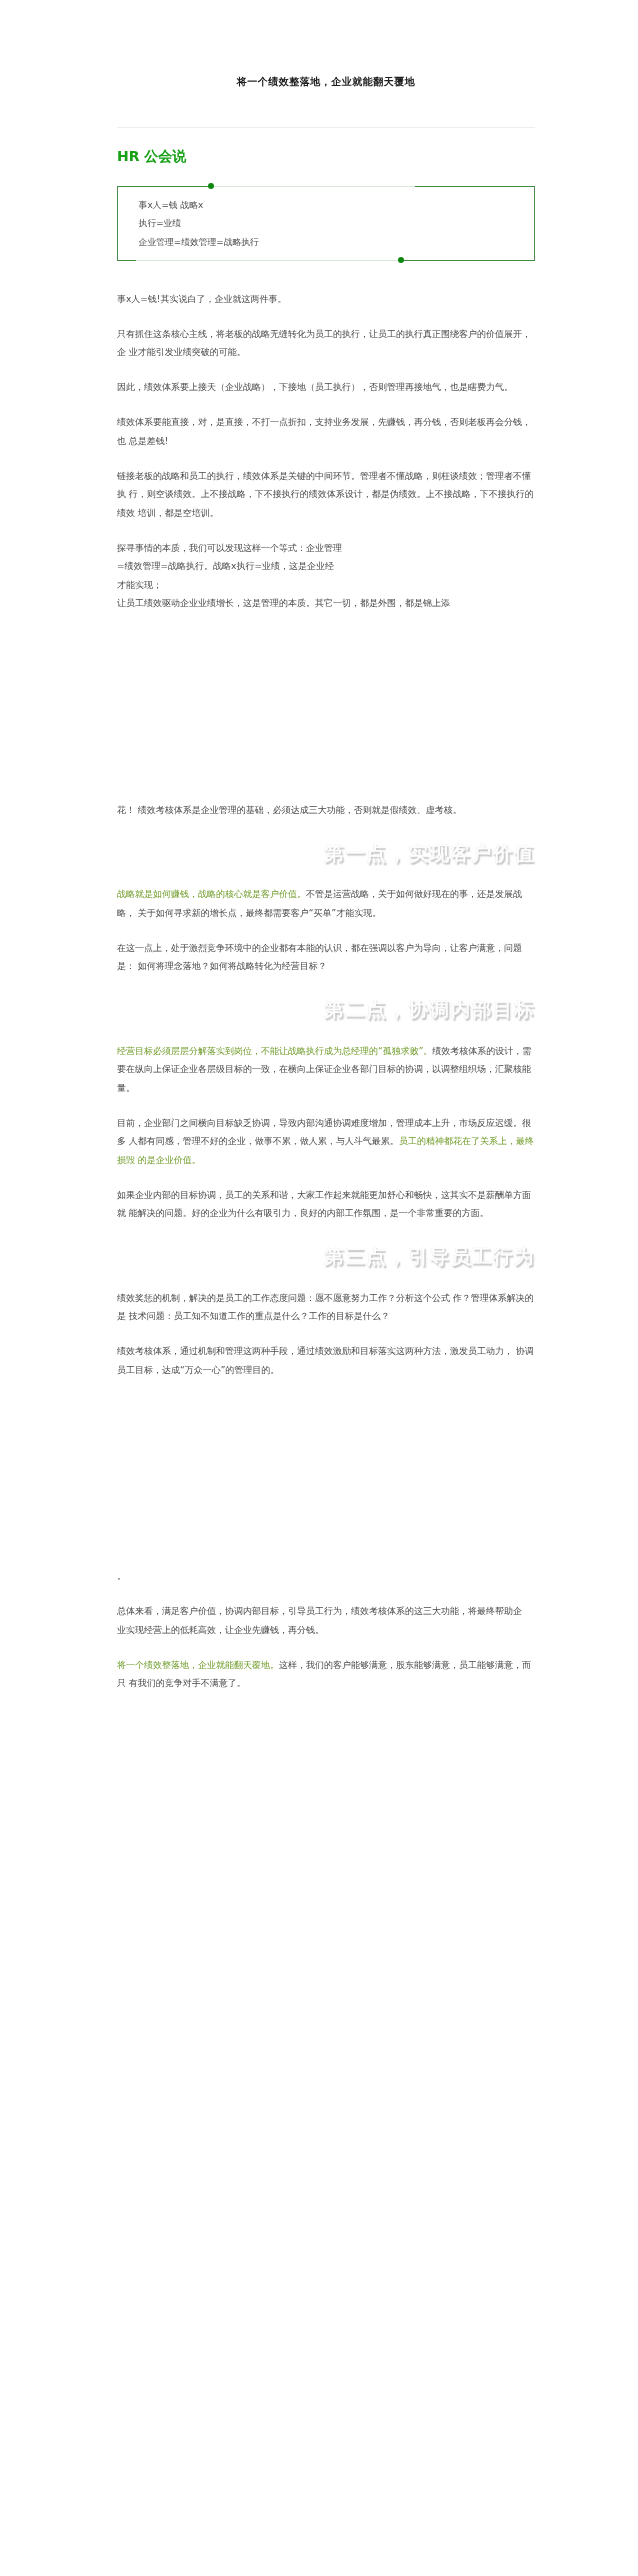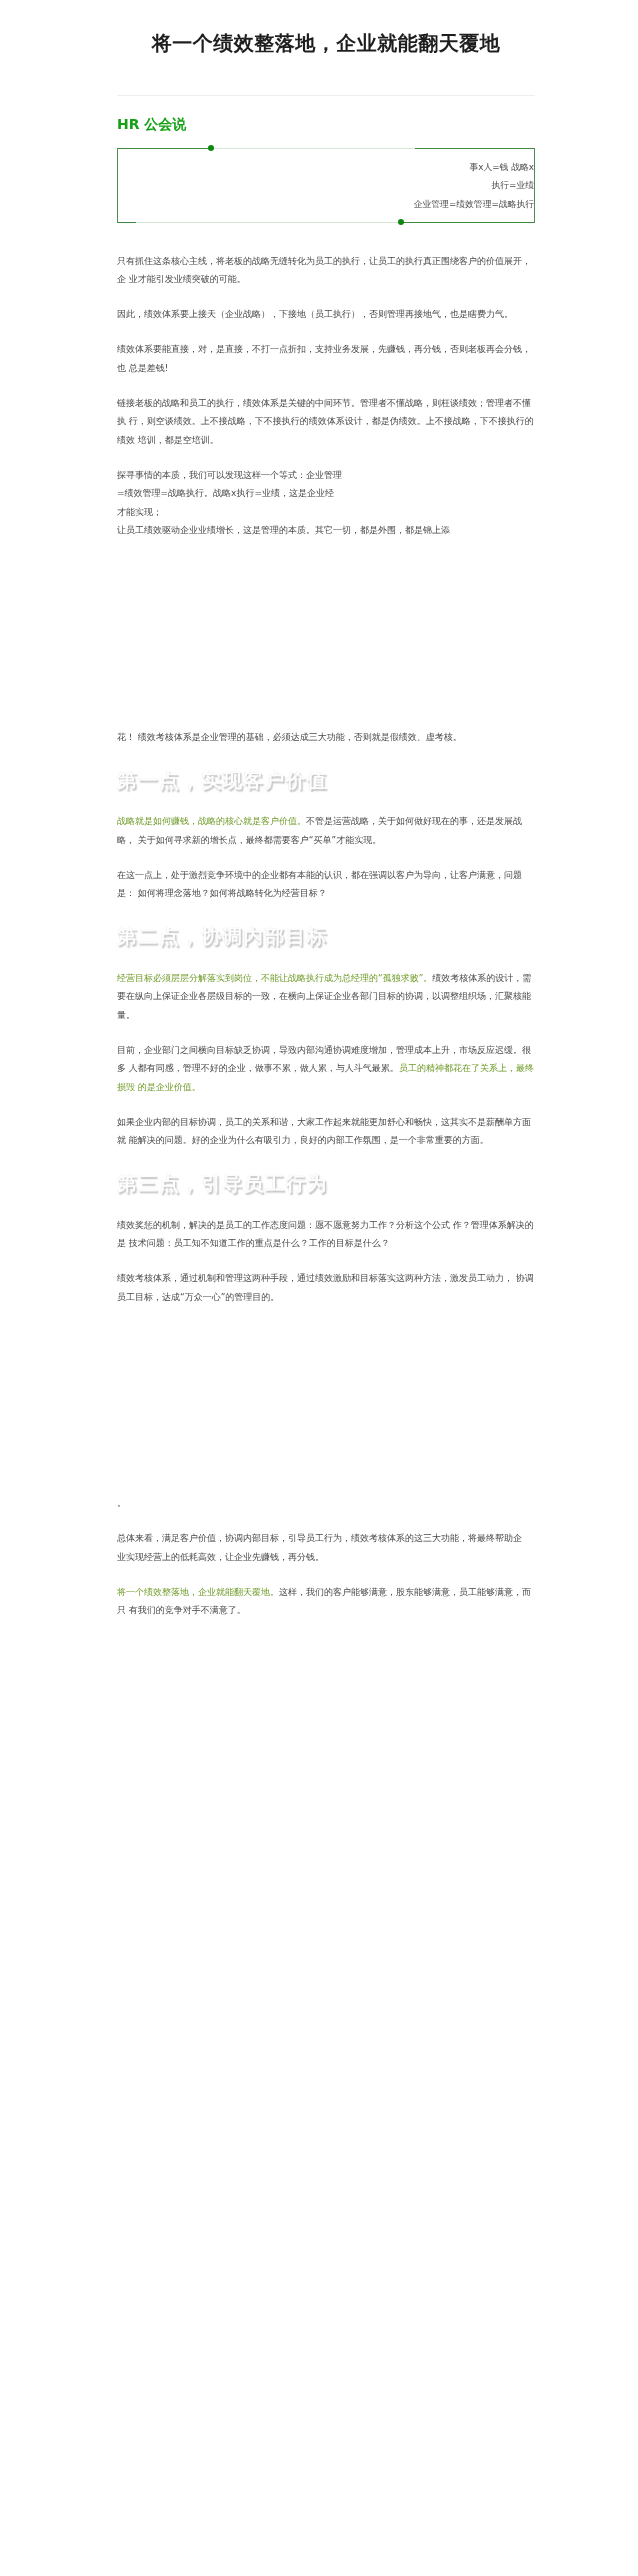--- a/index.html
+++ b/index.html
@@ -2,30 +2,29 @@
 <html style="font-size:8.2px"><head>
 <meta charset="utf-8">
 <style>
   html,body{margin:0;padding:0;}
   body{
     width:639px;height:2713px;overflow:hidden;background:#ffffff;
     font-family:"DejaVu Sans","Liberation Sans",sans-serif;
   }
   .content{width:418px;margin-left:117px;}
   .title{
-    padding-top:30px;text-align:center;
-    font-size:20px;font-weight:bold;color:#1e1e1e;letter-spacing:0.5px;
+    padding-top:75px;text-align:center;
+    font-size:10px;font-weight:bold;color:#1e1e1e;letter-spacing:0.5px;
   }
   .divider{margin-top:38px;height:1px;background:#eeeeee;}
   .hr-label{margin-top:19.6px;font-size:14px;font-weight:bold;color:#16a016;}
   .quote-box{
-    margin-top:14px;position:relative;
+    margin-top:20px;position:relative;
     border-left:1px solid #4f8c4f;border-right:1px solid #4f8c4f;
     padding:10.3px 0 9.3px 20.6px;
-    text-align:right;
   }
   .quote-line{font-size:8.8px;color:#4a4a4a;line-height:18.5px;}
   .qb-edge{position:absolute;left:0;right:0;height:1px;background:#d9e5d9;}
   .qb-top{top:0;}
   .qb-bottom{bottom:0;}
   .qb-seg{position:absolute;top:0;height:1px;background:#3e8a3e;}
   .qb-top .seg-l{left:0;width:93px;}
   .qb-top .seg-r{left:297px;right:0;}
   .qb-bottom .seg-l{left:0;width:18px;}
   .qb-bottom .seg-r{left:283px;right:0;}
@@ -34,21 +33,21 @@
   .qb-bottom .qb-dot{left:280px;}
   .para{margin:16.5px 0;font-size:9px;line-height:18.5px;color:#474747;}
   .para:first-child{margin-top:29px;}
   span.normal{color:#474747;}
   span.green{color:#6e9a27;}
   span.pink{
     color:#5a5a5a;
     text-shadow:0.5px 1.5px 2.1px rgba(255,150,150,0.9), -0.5px 0.5px 3.1px rgba(255,170,170,0.55);
   }
   .wm{
-    margin:20.6px 0 18.5px 0;text-align:left;
+    margin:20.6px 0 18.5px 0;text-align:right;
     font-size:19.6px;font-weight:bold;letter-spacing:1.5px;
     color:#fdfdfd;
     text-shadow:1.5px 2.1px 1.5px #c2c2c2, -0.5px -0.5px 0.5px #ececec;
   }
   .gap{width:100%;}
 </style>
 </head>
 <body>
 
 <div class="content">
@@ -69,20 +68,21 @@
     <div class="quote-line">执行=业绩</div>
     <div class="quote-line">企业管理=绩效管理=战略执行</div>
     <div class="qb-edge qb-bottom">
       <div class="qb-seg seg-l"></div>
       <div class="qb-seg seg-r"></div>
       <div class="qb-dot"></div>
     </div>
   </div>
 
   <div>
+      <p class="para"><span class="normal">事x人=钱!其实说白了，企业就这两件事。</span></p>
       <p class="para"><span class="normal">只有抓住这条核心主线，将老板的战略无缝转化为员工的执行，让员工的执行真正围绕客户的价值展开，企 业才能引发业绩突破的可能。</span></p>
       <p class="para"><span class="normal">因此，绩效体系要上接天（企业战略），下接地（员工执行），否则管理再接地气，也是瞎费力气。</span></p>
       <p class="para"><span class="normal">绩效体系要能直接，对，是直接，不打一点折扣，支持业务发展，先赚钱，再分钱，否则老板再会分钱，也 总是差钱!</span></p>
       <p class="para"><span class="normal">链接老板的战略和员工的执行，绩效体系是关键的中间环节。管理者不懂战略，则枉谈绩效；管理者不懂执 行，则空谈绩效。上不接战略，下不接执行的绩效体系设计，都是伪绩效。上不接战略，下不接执行的绩效 培训，都是空培训。</span></p>
       <p class="para"><span class="normal">探寻事情的本质，我们可以发现这样一个等式：企业管理</span><br><span class="normal">=绩效管理=战略执行。战略x执行=业绩，这是企业经</span><br><span class="normal">才能实现；</span><br><span class="normal">让员工绩效驱动企业业绩增长，这是管理的本质。其它一切，都是外围，都是锦上添</span></p>
       <div class="gap" style="height: 155px;"></div>
       <p class="para"><span class="normal">花！ 绩效考核体系是企业管理的基础，必须达成三大功能，否则就是假绩效、虚考核。</span></p>
       <div class="wm">第一点，实现客户价值</div>
       <p class="para"><span class="green">战略就是如何赚钱，战略的核心就是客户价值。</span><span class="normal">不管是运营战略，关于如何做好现在的事，还是发展战略， 关于如何寻求新的增长点，最终都需要客户“买单”才能实现。</span></p>
       <p class="para"><span class="normal">在这一点上，处于激烈竞争环境中的企业都有本能的认识，都在强调以客户为导向，让客户满意，问题是： 如何将理念落地？如何将战略转化为经营目标？</span></p>

